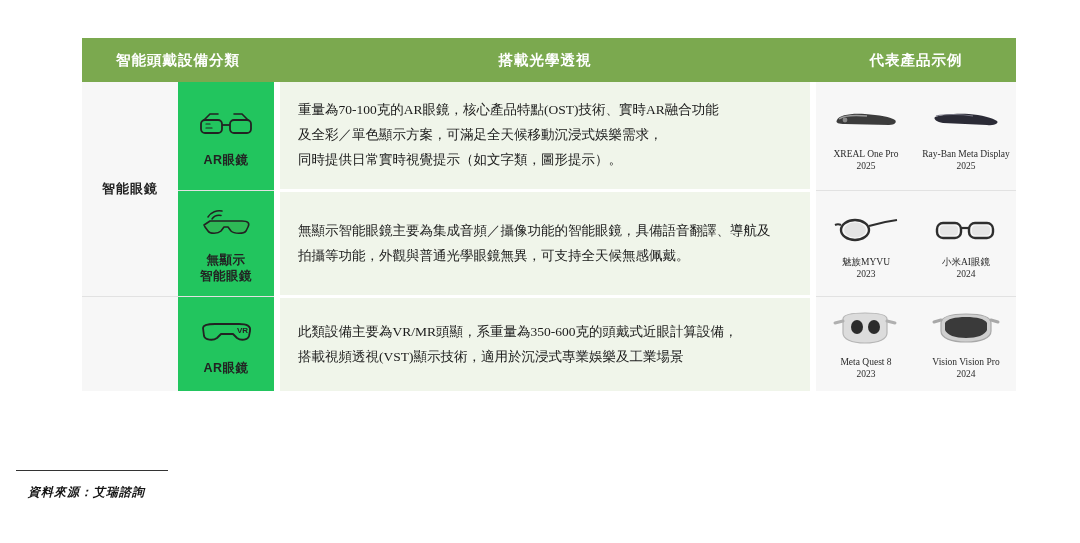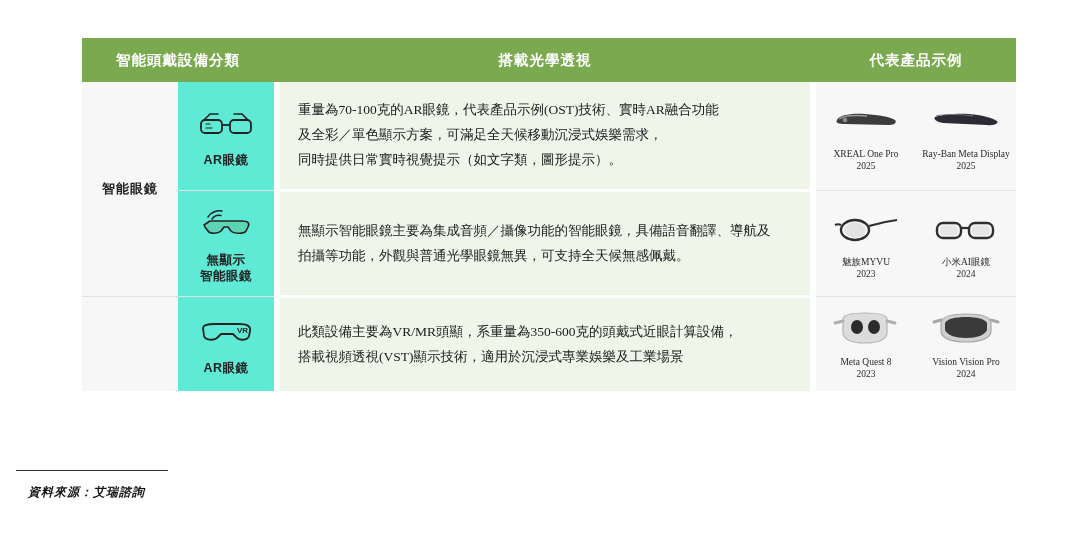--- a/index.html
+++ b/index.html
@@ -60,21 +60,21 @@
     font-size: 13px;
     font-weight: bold;
     color: #222;
     letter-spacing: 1px;
     border-bottom: 1px solid #e2e2e2;
   }
   td.group.last { border-bottom: none; }
 
   td.type {
     width: 100px;
-    background: #5eead4;
+    background: #22c55e;
     text-align: center;
     padding: 10px 4px 12px 4px;
     border-bottom: 1px solid #e2e2e2;
   }
   td.type.last { border-bottom: none; }
   .type-label {
     font-family: "Liberation Sans", sans-serif;
     font-size: 12.5px;
     font-weight: bold;
     color: #222;
@@ -186,21 +186,21 @@
                 <rect x="3" y="12" width="21" height="13" rx="4" fill="none" stroke="#222" stroke-width="1.8"></rect>
                 <rect x="32" y="12" width="21" height="13" rx="4" fill="none" stroke="#222" stroke-width="1.8"></rect>
                 <path d="M24 17 L32 17" fill="none" stroke="#222" stroke-width="1.8"></path>
                 <path d="M8 16 L12 16 M8 20 L14 20" stroke="#222" stroke-width="1.2" stroke-linecap="round"></path>
               </svg>
             </div>
             <div class="type-label">AR眼鏡</div>
           </td>
           <td class="spacer-col"></td>
           <td class="features">
-            <span class="ln">重量為70-100克的AR眼鏡，代表產品示例(OST)技術、實時AR融合功能</span>
+            <span class="ln">重量為70-100克的AR眼鏡，核心產品特點(OST)技術、實時AR融合功能</span>
             <span class="ln">及全彩／單色顯示方案，可滿足全天候移動沉浸式娛樂需求，</span>
             <span class="ln">同時提供日常實時視覺提示（如文字類，圖形提示）。</span>
           </td>
           <td class="spacer-col"></td>
           <td class="examples">
             <div class="ex-row">
               <div class="ex">
                 <div class="ex-img">
                   <svg width="74" height="34" viewBox="0 0 74 34">
                     <path d="M8 16 C10 11, 22 9, 36 10 C50 11, 62 13, 66 16 C68 18, 66 21, 60 21 L16 20 C10 20, 6 19, 8 16 Z" fill="#3c3c3c"></path>

